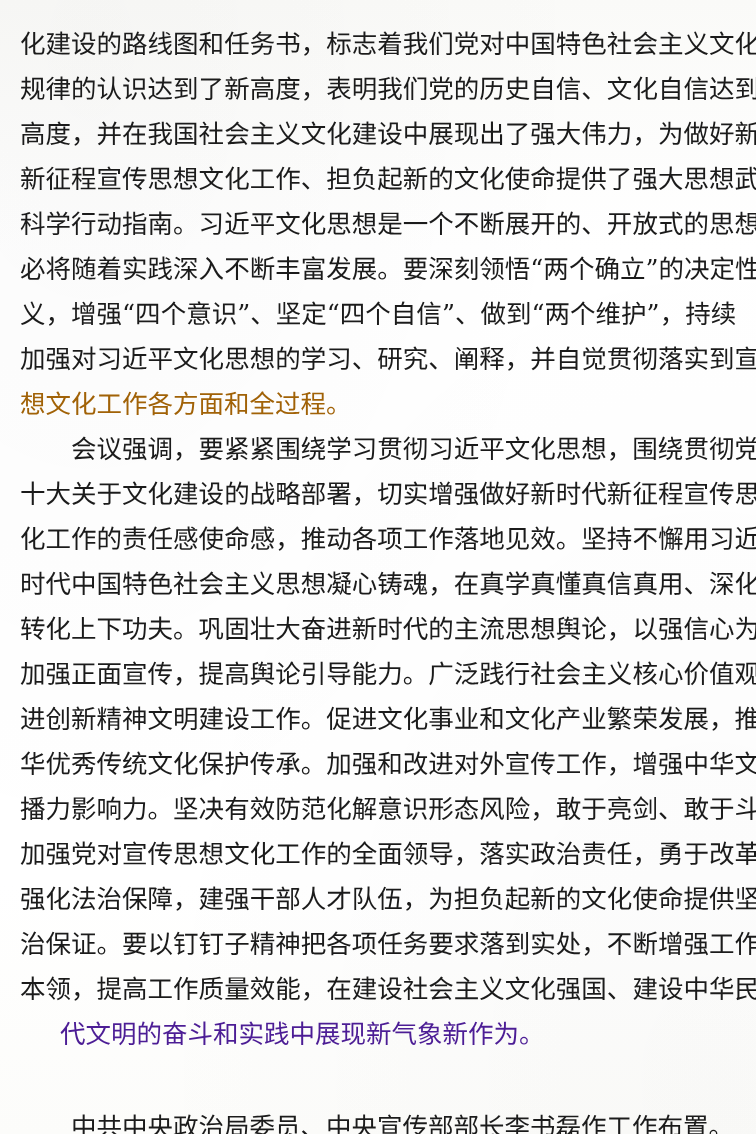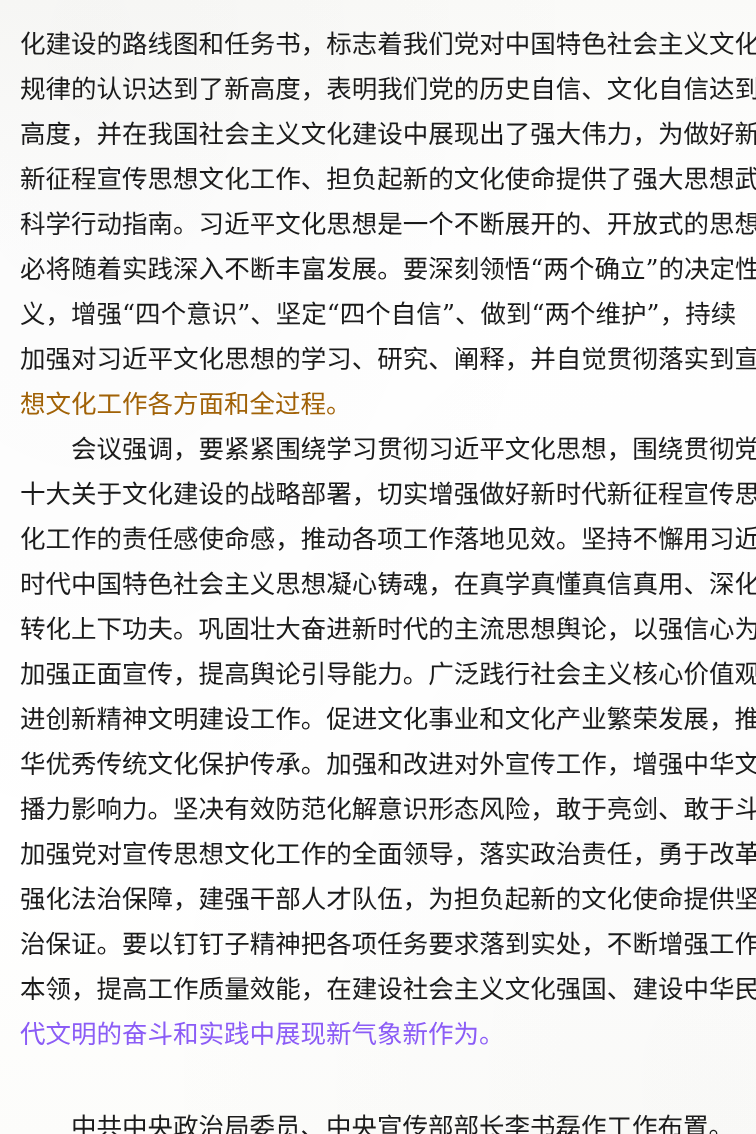--- a/index.html
+++ b/index.html
@@ -791,21 +791,21 @@
             <span class="ch">强</span>
             <span class="ch">国</span>
             <span class="ch">、</span>
             <span class="ch">建</span>
             <span class="ch">设</span>
             <span class="ch">中</span>
             <span class="ch">华</span>
             <span class="ch">民</span>
           </span>
         </div>
-        <div class="doc-line ragged" style="color: #8b5cf6;">
+        <div class="doc-line ragged" style="color: #4c1d95; margin-left: 40px;">
           <span class="ln">代文明的奋斗和实践中展现新气象新作为。</span>
         </div>
       </div>
       <div>
         <div class="doc-line ragged indent" style="color: rgb(27, 27, 27); margin-top: 48px;">
           <span class="ln">中共中央政治局委员、中央宣传部部长李书磊作工作布置。</span>
         </div>
       </div>
       <div>
         <div class="doc-line justify indent" style="color: rgb(27, 27, 27);">

